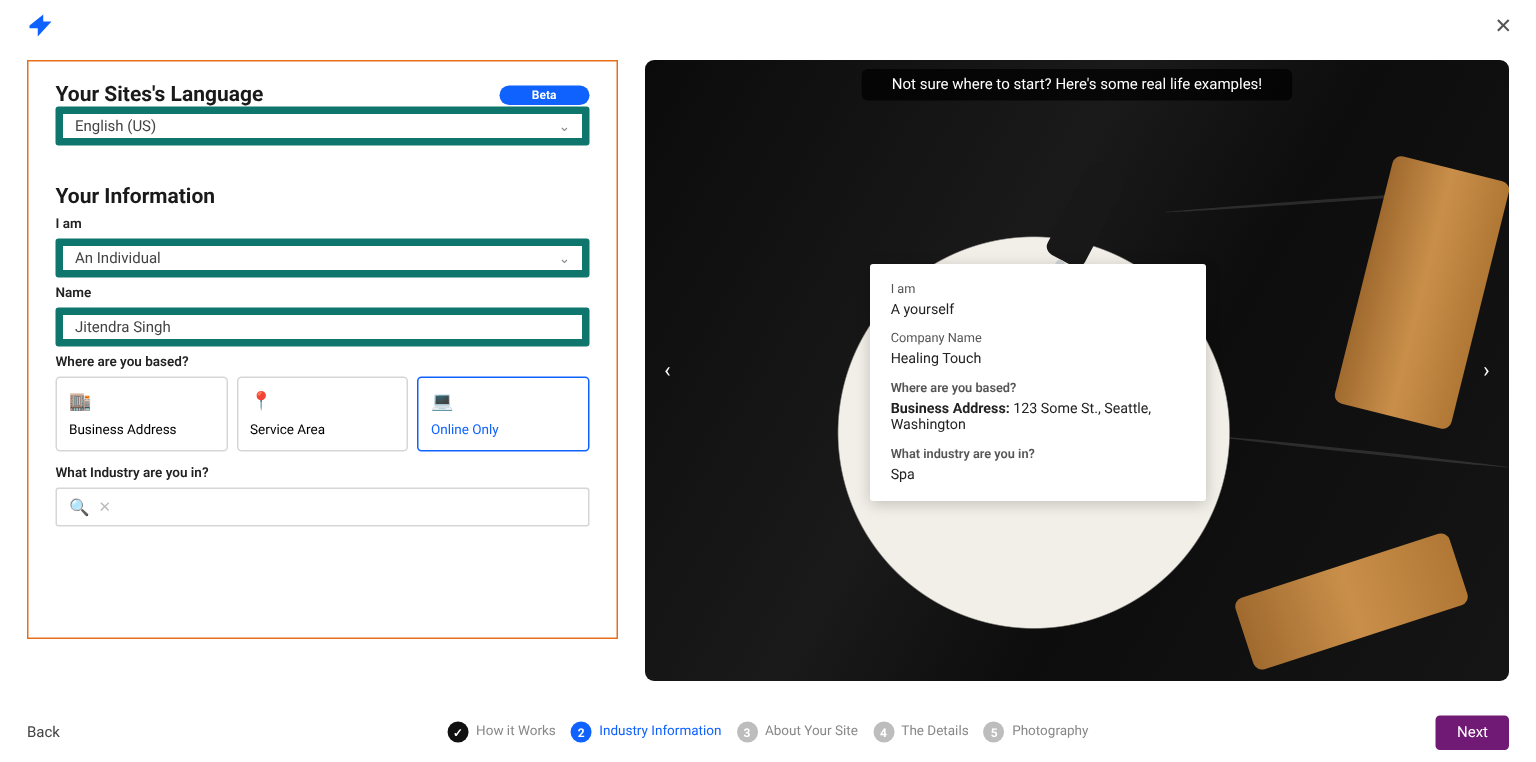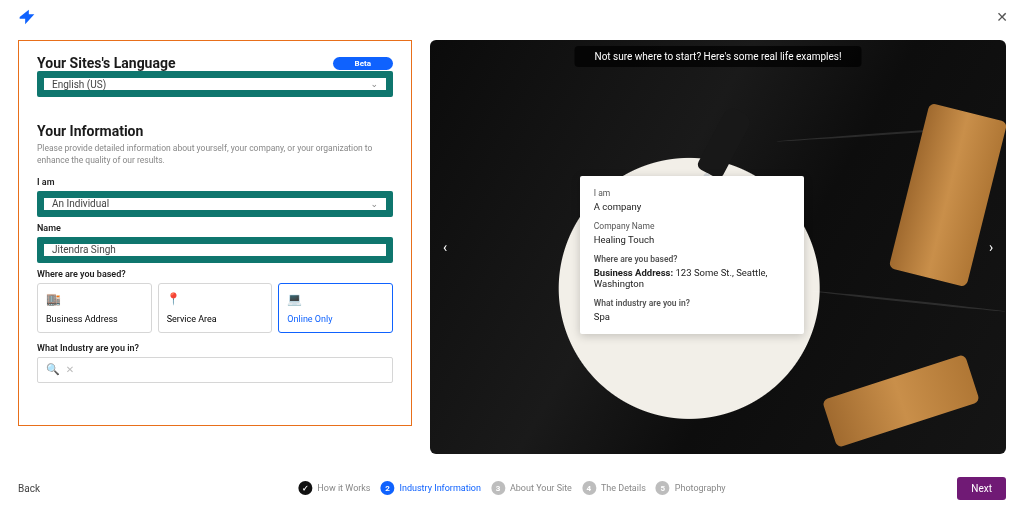--- a/index.html
+++ b/index.html
@@ -6,21 +6,21 @@
   body{background:#fff;width:1024px;height:508px;overflow:hidden;position:relative;font-size:11px}
   .topbar{height:34px;display:flex;align-items:center;justify-content:space-between;padding:0 16px}
   .logo{width:22px;height:22px;color:#0f62fe}
   .close-x{font-size:14px;color:#555;cursor:pointer}
   .content{display:flex;padding:6px 18px 0;height:416px;gap:18px}
   .left-wrap{flex:0 0 394px;border:1.5px solid #e86f1a;background:#fff;padding:14px 18px;height:386px;overflow:hidden}
   .sec-head{display:flex;align-items:center;justify-content:space-between}
   .sec-title{font-size:14px;font-weight:700;color:#1a1a1a}
   .beta{background:#0f62fe;color:#fff;font-size:8px;font-weight:700;padding:2px 22px;border-radius:8px}
   .sec-help{font-size:8.5px;color:#888;line-height:1.4;margin:4px 0 10px}
-  .select,.input{width:100%;border:7px solid #0f766e;border-radius:2px;height:26px;display:flex;align-items:center;justify-content:space-between;padding:0 8px;font-size:10px;color:#444;background:#fff}
+  .select,.input{width:100%;border:5px solid #0f766e;border-radius:2px;height:26px;display:flex;align-items:center;justify-content:space-between;padding:0 8px;font-size:10px;color:#444;background:#fff}
   .chev{color:#888;font-size:9px}
   .label{font-size:9px;font-weight:600;color:#222;margin:6px 0 4px}
   .sec2{margin-top:26px}
   .loc-row{display:flex;gap:6px;margin-top:4px}
   .loc-opt{flex:1;border:1px solid #d6d6d6;border-radius:3px;height:50px;display:flex;flex-direction:column;justify-content:center;padding:6px 8px;gap:8px}
   .loc-opt.active{border:1.5px solid #0f62fe;color:#0f62fe}
   .loc-ic{font-size:12px}
   .loc-lab{font-size:9px}
   .search{width:100%;border:1px solid #d6d6d6;border-radius:2px;height:26px;display:flex;align-items:center;padding:0 8px;gap:6px}
   .search-ic{font-size:11px;color:#555}
@@ -71,21 +71,20 @@
       <div class="sec-title">Your Sites's Language</div>
       <span class="beta">Beta</span>
     </div>
     <div class="select">
       <span>English (US)</span>
       <span class="chev">⌄</span>
     </div>
 
     <div class="sec2">
       <div class="sec-title">Your Information</div>
-      <div class="sec-help">Please provide detailed information about yourself, your company, or your organization to enhance the quality of our results.</div>
 
       <div class="label">I am</div>
       <div class="select">
         <span>An Individual</span>
         <span class="chev">⌄</span>
       </div>
 
       <div class="label">Name</div>
       <div class="input">
         <span>Jitendra Singh</span>
@@ -123,21 +122,21 @@
       <div class="wood b"></div>
       <div class="drop">
         <div class="cap"></div>
           <div class="pipe"></div>
       </div>
       <div class="tooltip">Not sure where to start? Here's some real life examples!</div>
       <div class="nav-c l">‹</div>
       <div class="nav-c r">›</div>
       <div class="card">
         <div class="lab">I am</div>
-        <div class="val">A company</div>
+        <div class="val">A yourself</div>
         <div class="lab">Company Name</div>
         <div class="val">Healing Touch</div>
         <div class="lab bold">Where are you based?</div>
         <div class="val"><b>Business Address:</b><span> 123 Some St., Seattle, Washington</span></div>
         <div class="lab bold">What industry are you in?</div>
         <div class="val" style="margin-bottom:0">Spa</div>
       </div>
     </div>
   </div>
 </div>

